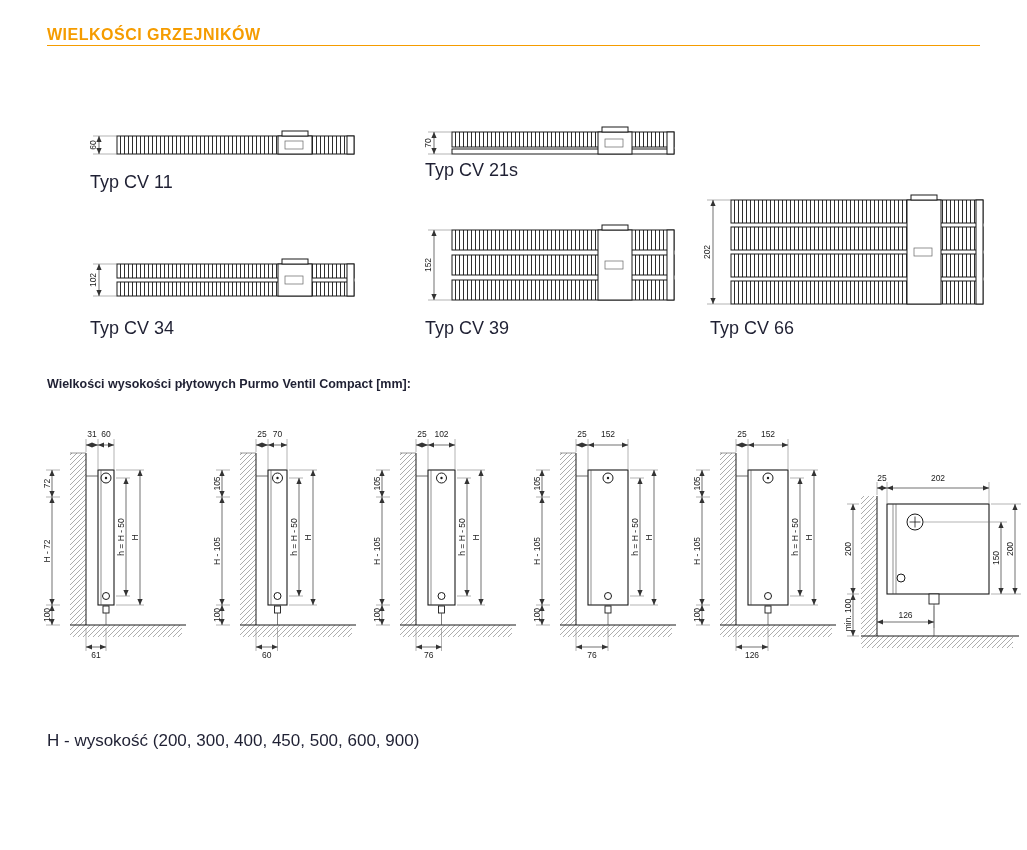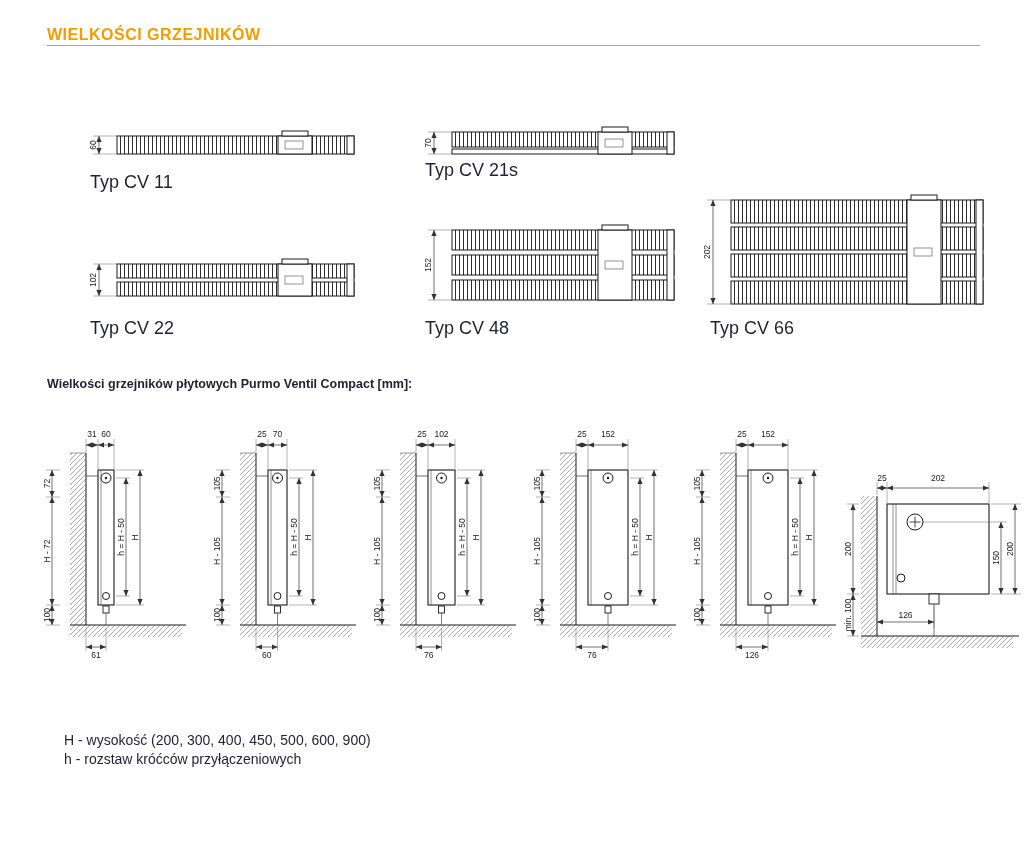--- a/index.html
+++ b/index.html
@@ -4,21 +4,21 @@
 <style>
   :root{ --accent:#F59C00; --ink:#1f2033; --line:#1a1a1a; --dim:#333; }
   *{margin:0;padding:0;box-sizing:border-box}
   html,body{width:1027px;height:850px}
   body{background:#ffffff;font-family:"Liberation Sans",sans-serif;position:relative;overflow:hidden;color:var(--ink)}
   .abs{position:absolute}
   .header-title{left:47px;top:26px;color:var(--accent);font-size:16px;font-weight:700;letter-spacing:.5px}
   .header-rule{left:47px;top:45px;width:933px;height:1px;background:var(--accent)}
   .type-label{font-size:18px;font-weight:400;color:var(--ink)}
   .section-title{left:47px;top:377px;font-size:12.5px;font-weight:700;color:var(--ink)}
-  .footnotes{left:64px;top:731px;font-size:14px;line-height:19px;color:var(--ink)}
+  .footnotes{left:47px;top:731px;font-size:17px;line-height:19px;color:var(--ink)}
   svg{display:block}
   svg .dim{font-family:"Liberation Sans",sans-serif;font-size:8.5px;fill:#222}
   svg .dl{stroke:var(--dim);stroke-width:.7;fill:none}
   svg .ext{stroke:#666;stroke-width:.5}
   svg .body{fill:#fff;stroke:var(--line);stroke-width:1.1}
 </style>
 </head>
 <body>
 
 <svg width="0" height="0" style="position:absolute" aria-hidden="true">
@@ -109,25 +109,25 @@
       <rect x="279" y="12" width="7" height="104" fill="#fff" stroke="#1a1a1a" stroke-width="1"></rect>
       <line class="ext" x1="10" y1="12" x2="34" y2="12"></line>
       <line class="ext" x1="10" y1="116" x2="34" y2="116"></line>
       <line class="dl" x1="16" y1="12" x2="16" y2="116" marker-start="url(#arrS)" marker-end="url(#arrE)"></line>
       <text class="dim" x="13" y="64" text-anchor="middle" transform="rotate(-90 13 64)">202</text>
     </svg>
   </div>
 
 <div class="abs type-label" style="left:90px;top:172px">Typ CV 11</div>
 <div class="abs type-label" style="left:425px;top:160px">Typ CV 21s</div>
-<div class="abs type-label" style="left:90px;top:318px">Typ CV 22</div>
-<div class="abs type-label" style="left:425px;top:318px">Typ CV 48</div>
+<div class="abs type-label" style="left:90px;top:318px">Typ CV 34</div>
+<div class="abs type-label" style="left:425px;top:318px">Typ CV 39</div>
 <div class="abs type-label" style="left:710px;top:318px">Typ CV 66</div>
 
-<div class="abs section-title">Wielkości grzejników płytowych Purmo Ventil Compact [mm]:</div>
+<div class="abs section-title">Wielkości wysokości płytowych Purmo Ventil Compact [mm]:</div>
 
 <div class="abs" style="left:40px;top:425px">
     <svg xmlns="http://www.w3.org/2000/svg" width="150" height="245" viewBox="0 0 150 245">
       <rect x="30" y="28" width="16" height="172" fill="url(#hatch)"></rect>
       <line x1="46" y1="28" x2="46" y2="200" stroke="#1a1a1a" stroke-width="1"></line>
       <line x1="30" y1="28" x2="46" y2="28" stroke="#555" stroke-width=".6"></line>
       <rect x="30" y="200" width="112" height="12" fill="url(#hatch)"></rect>
       <line x1="30" y1="200" x2="146" y2="200" stroke="#1a1a1a" stroke-width="1"></line>
       <rect class="body" x="58" y="45" width="16" height="135"></rect>
       <line x1="61" y1="45" x2="61" y2="180" stroke="#444" stroke-width=".6"></line>
@@ -390,14 +390,13 @@
       <line class="dl" x1="172" y1="32" x2="172" y2="122" marker-start="url(#arrS)" marker-end="url(#arrE)"></line>
       <text class="dim" x="170" y="77" text-anchor="middle" transform="rotate(-90 170 77)">200</text>
       <line class="ext" x1="91" y1="134" x2="91" y2="156"></line>
       <line class="dl" x1="34" y1="150" x2="91" y2="150" marker-start="url(#arrS)" marker-end="url(#arrE)"></line>
       <text class="dim" x="62.5" y="146" text-anchor="middle">126</text>
     </svg>
   </div>
 
 <div class="abs footnotes">
   <div>H - wysokość (200, 300, 400, 450, 500, 600, 900)</div>
-  <div>h - rozstaw króćców przyłączeniowych</div>
 </div>
 
 </body></html>

